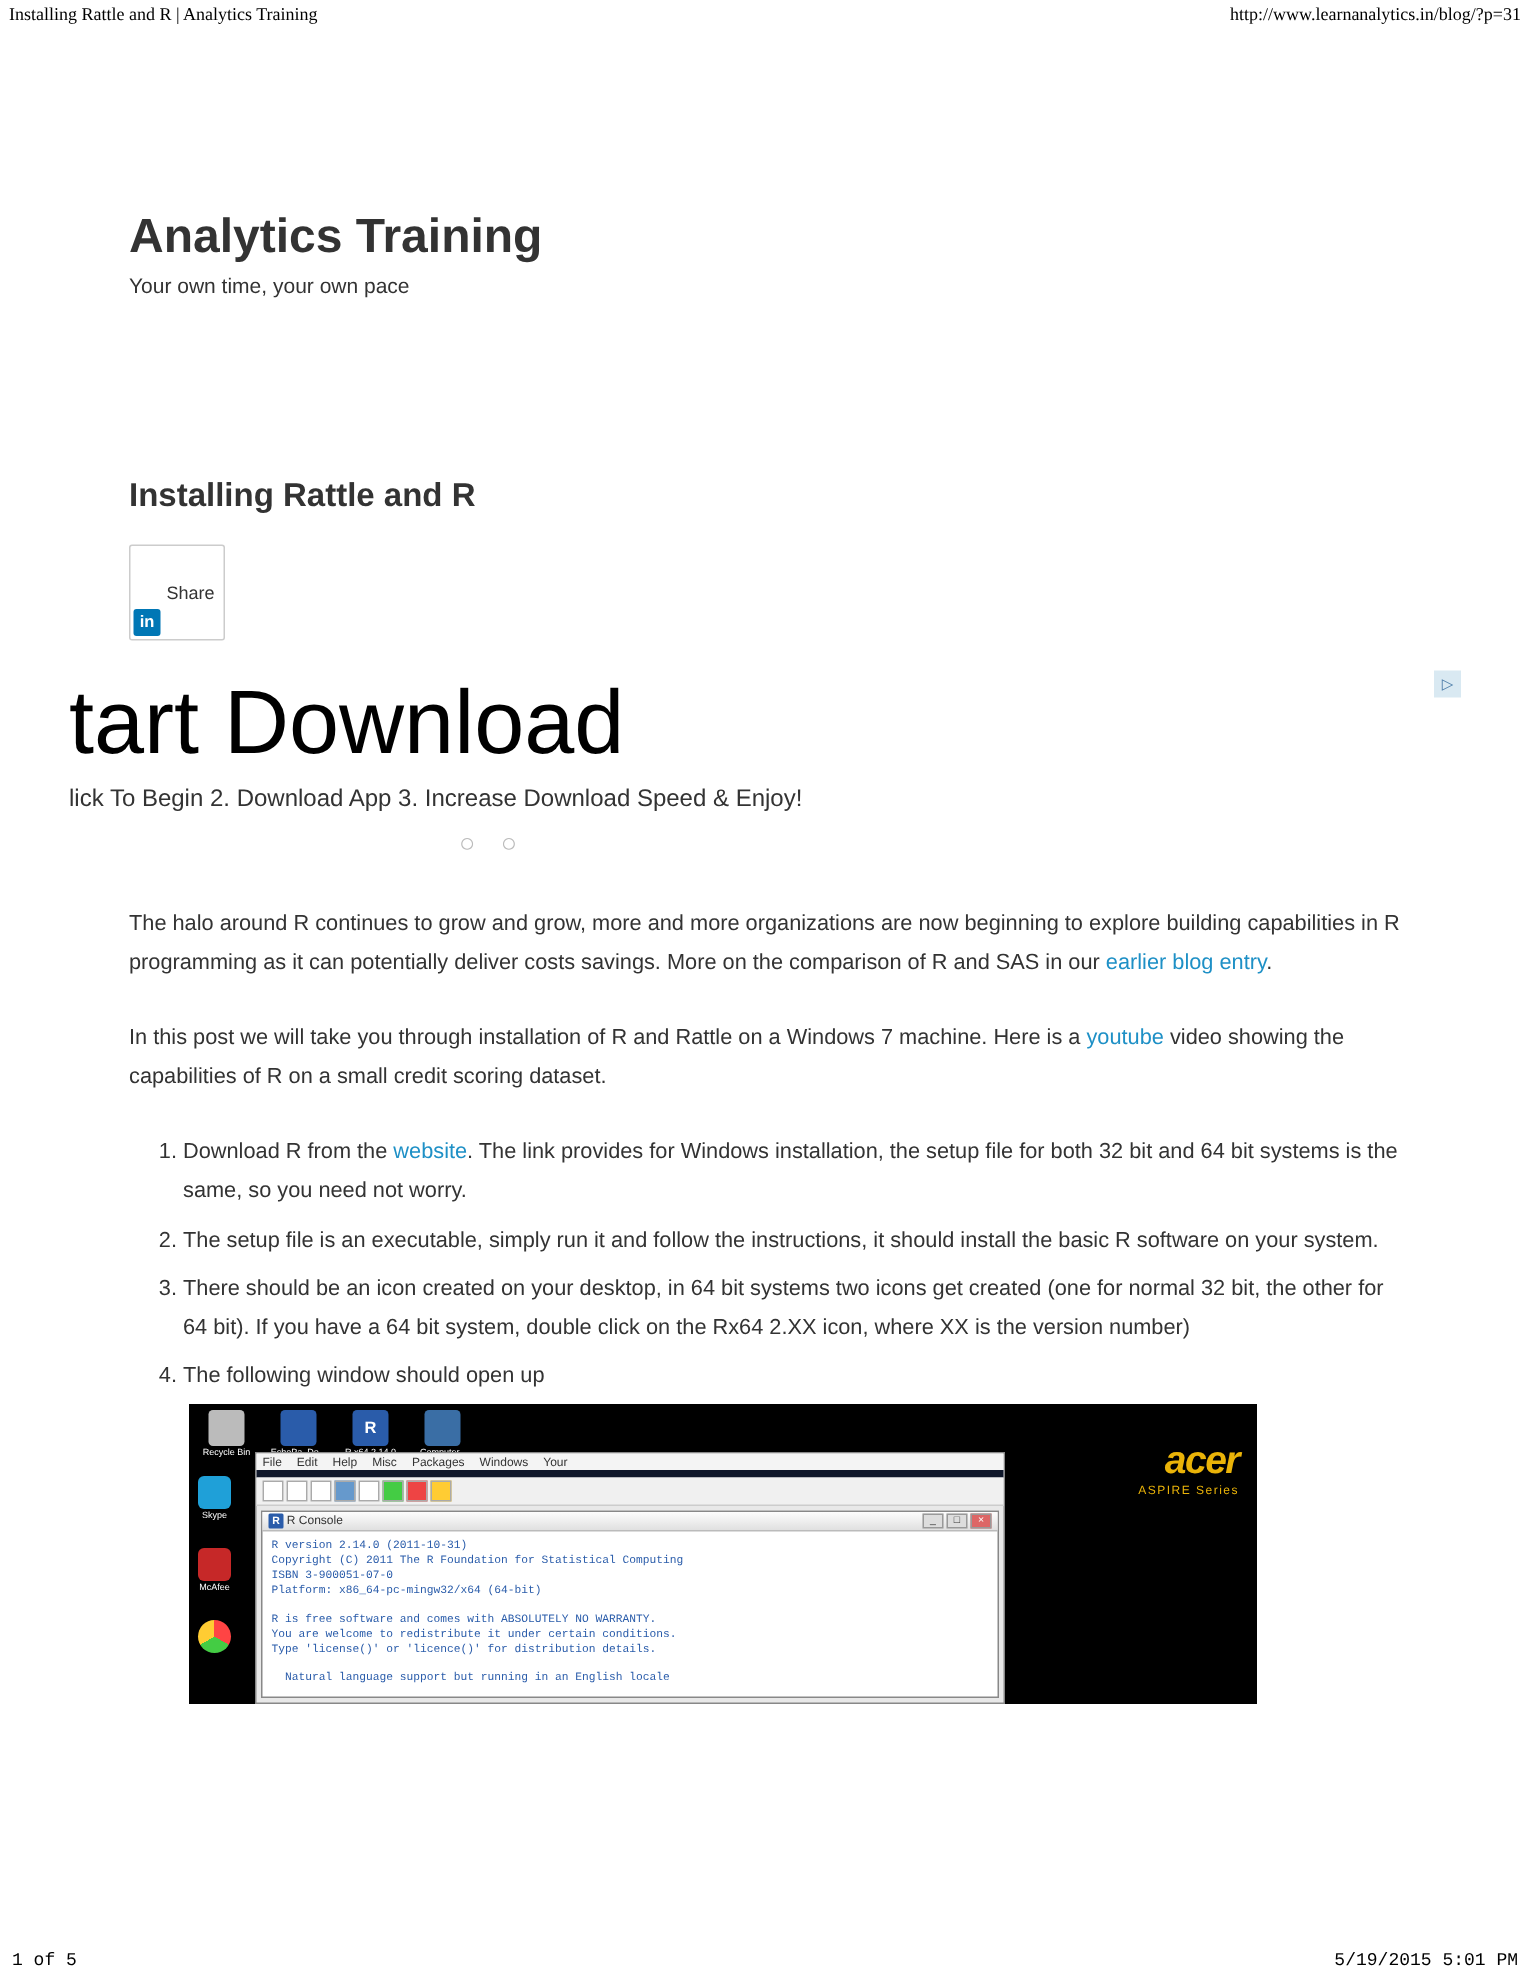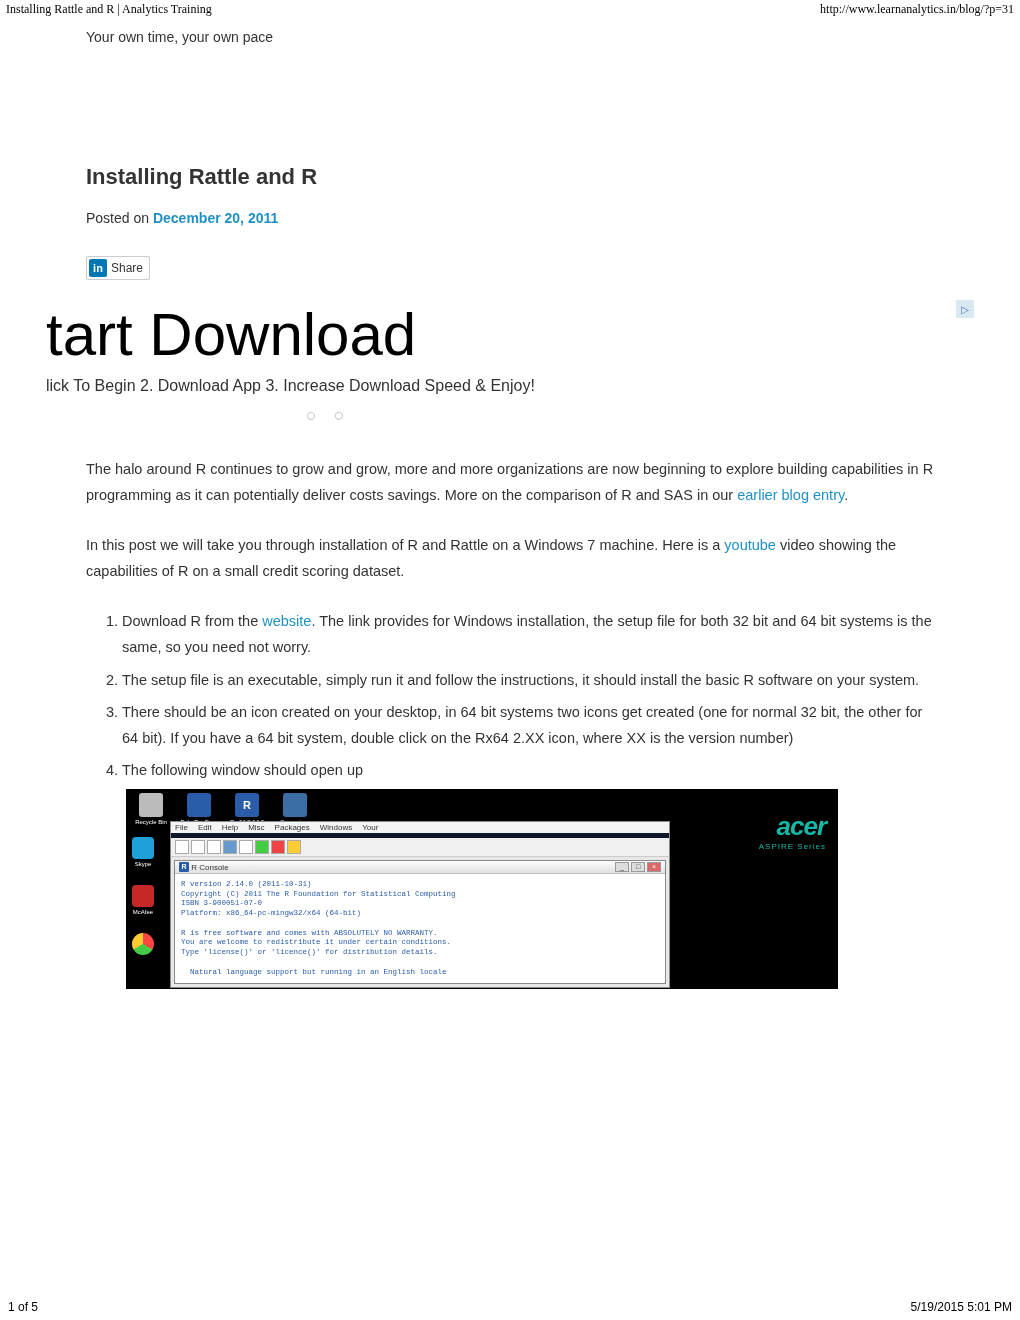--- a/index.html
+++ b/index.html
@@ -63,20 +63,21 @@
     background: #0077b5;
     color: #fff;
     width: 18px;
     height: 18px;
     display: inline-flex;
     justify-content: center;
     align-items: center;
     font-weight: bold;
     font-size: 11px;
     border-radius: 2px;
+    margin-top: 40px;
   }
   .ad-block {
     position: relative;
     margin-left: -40px;
     margin-bottom: 30px;
   }
   .ad-headline {
     font-size: 60px;
     color: #000;
     font-weight: normal;
@@ -195,59 +196,57 @@
     font-size:7.5px;
     line-height:1.3;
     color:#2a5caa;
     padding:6px;
     white-space:pre;
     overflow:hidden;
   }
   .acer {
     position:absolute;
     top:22px; right:12px;
-    color:#14b8a6;
+    color:#eab308;
     text-align:right;
   }
   .acer .brand { font-size:26px; font-style:italic; font-weight:bold; letter-spacing:-1px;}
   .acer .sub { font-size:8px; letter-spacing:1px;}
   .sb-left { position:absolute; left:6px; top:48px; display:flex; flex-direction:column; gap:18px;}
   .sb-ic { display:flex; flex-direction:column; align-items:center;}
   .sb-ic .sq { width:22px;height:22px;border-radius:4px;}
   .sb-ic .lb { color:#fff; font-size:6px; margin-top:2px;}
   .footer {
     display: flex;
     justify-content: space-between;
-    font-family: Liberation Sans, sans-serif;
+    font-family: Liberation Mono, monospace;
     font-size: 12px;
     padding: 4px 8px;
     position: fixed;
     bottom: 2px;
     width: 1020px;
     color:#000;
     background:#fff;
   }
 </style>
 </head>
 <body>
 
 <div class="top-bar">
   <span>Installing Rattle and R | Analytics Training</span>
   <span>http://www.learnanalytics.in/blog/?p=31</span>
 </div>
 
 <div class="content">
 
+  <div class="site-title">Analytics Training</div>
   <div class="tagline">Your own time, your own pace</div>
 
   <div class="post-title">Installing Rattle and R</div>
 
-  <div class="posted-on">
-    <span>Posted on </span><span class="date">December 20, 2011</span>
-  </div>
 
   <div class="share-btn">
     <span class="in">in</span>
     <span>Share</span>
   </div>
 
   <div class="ad-block">
     <div class="ad-badge">▷</div>
     <div class="ad-headline">tart Download</div>
     <div class="ad-sub">lick To Begin 2. Download App 3. Increase Download Speed &amp; Enjoy!</div>

